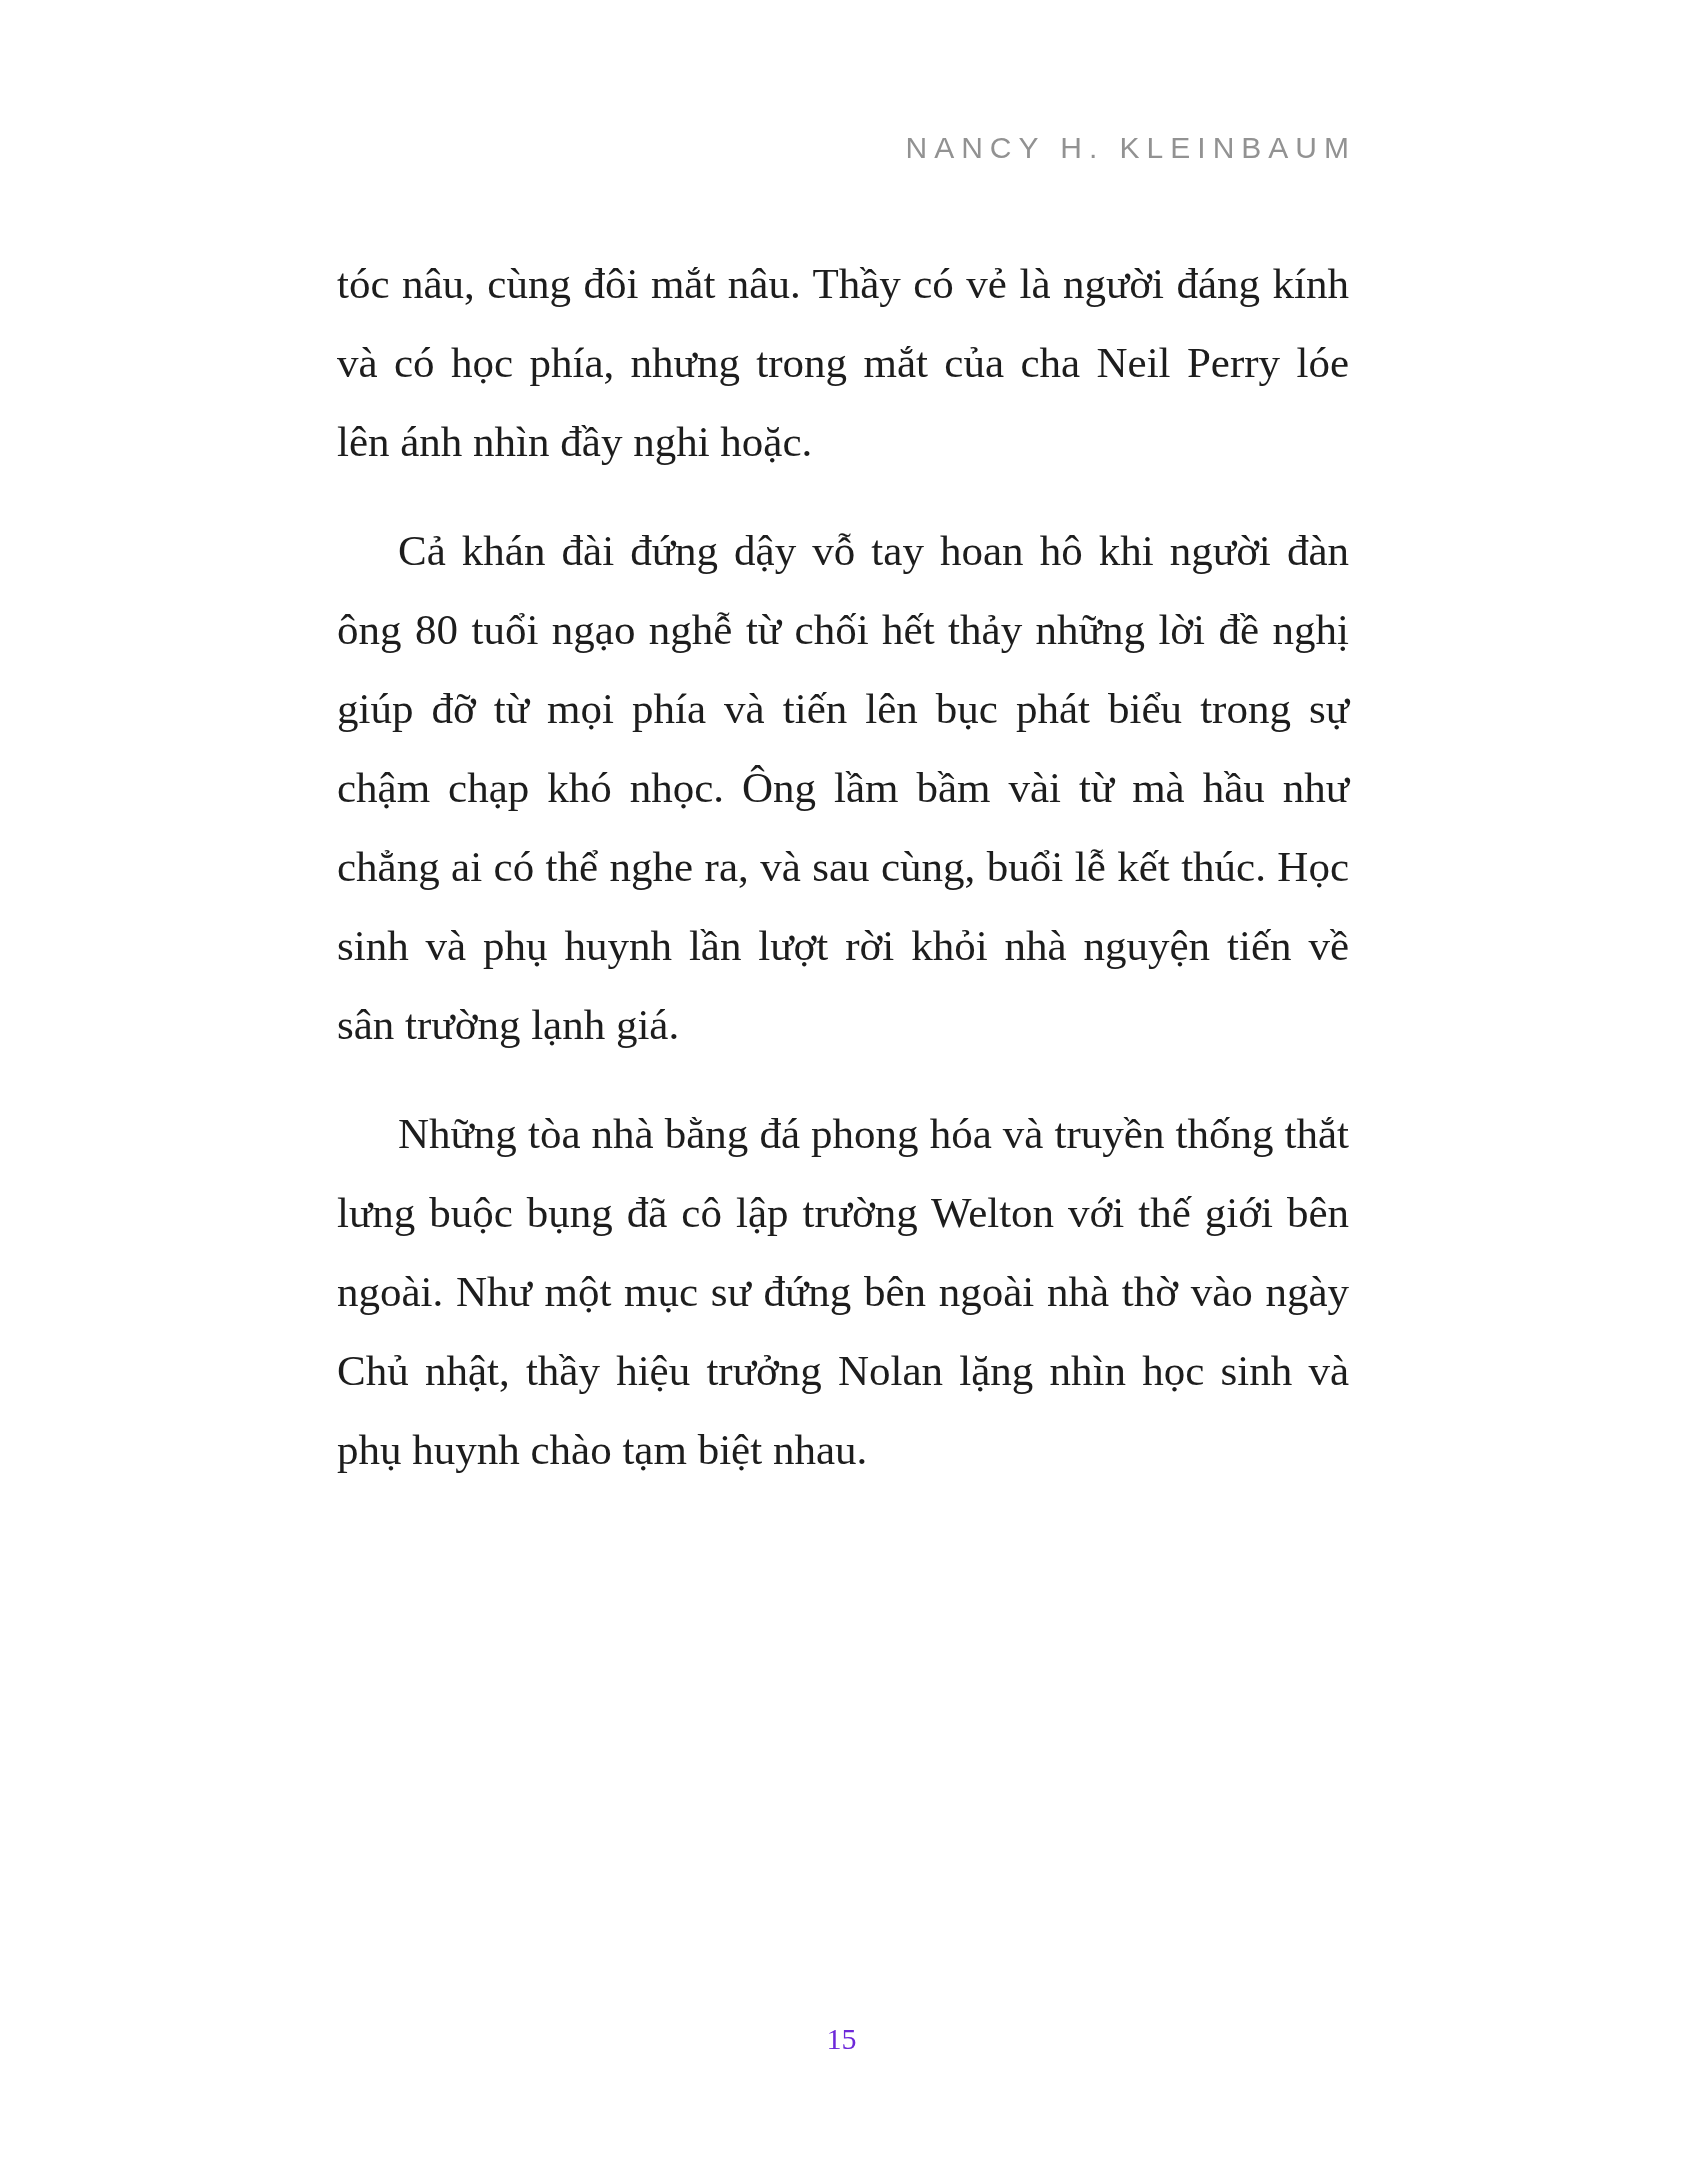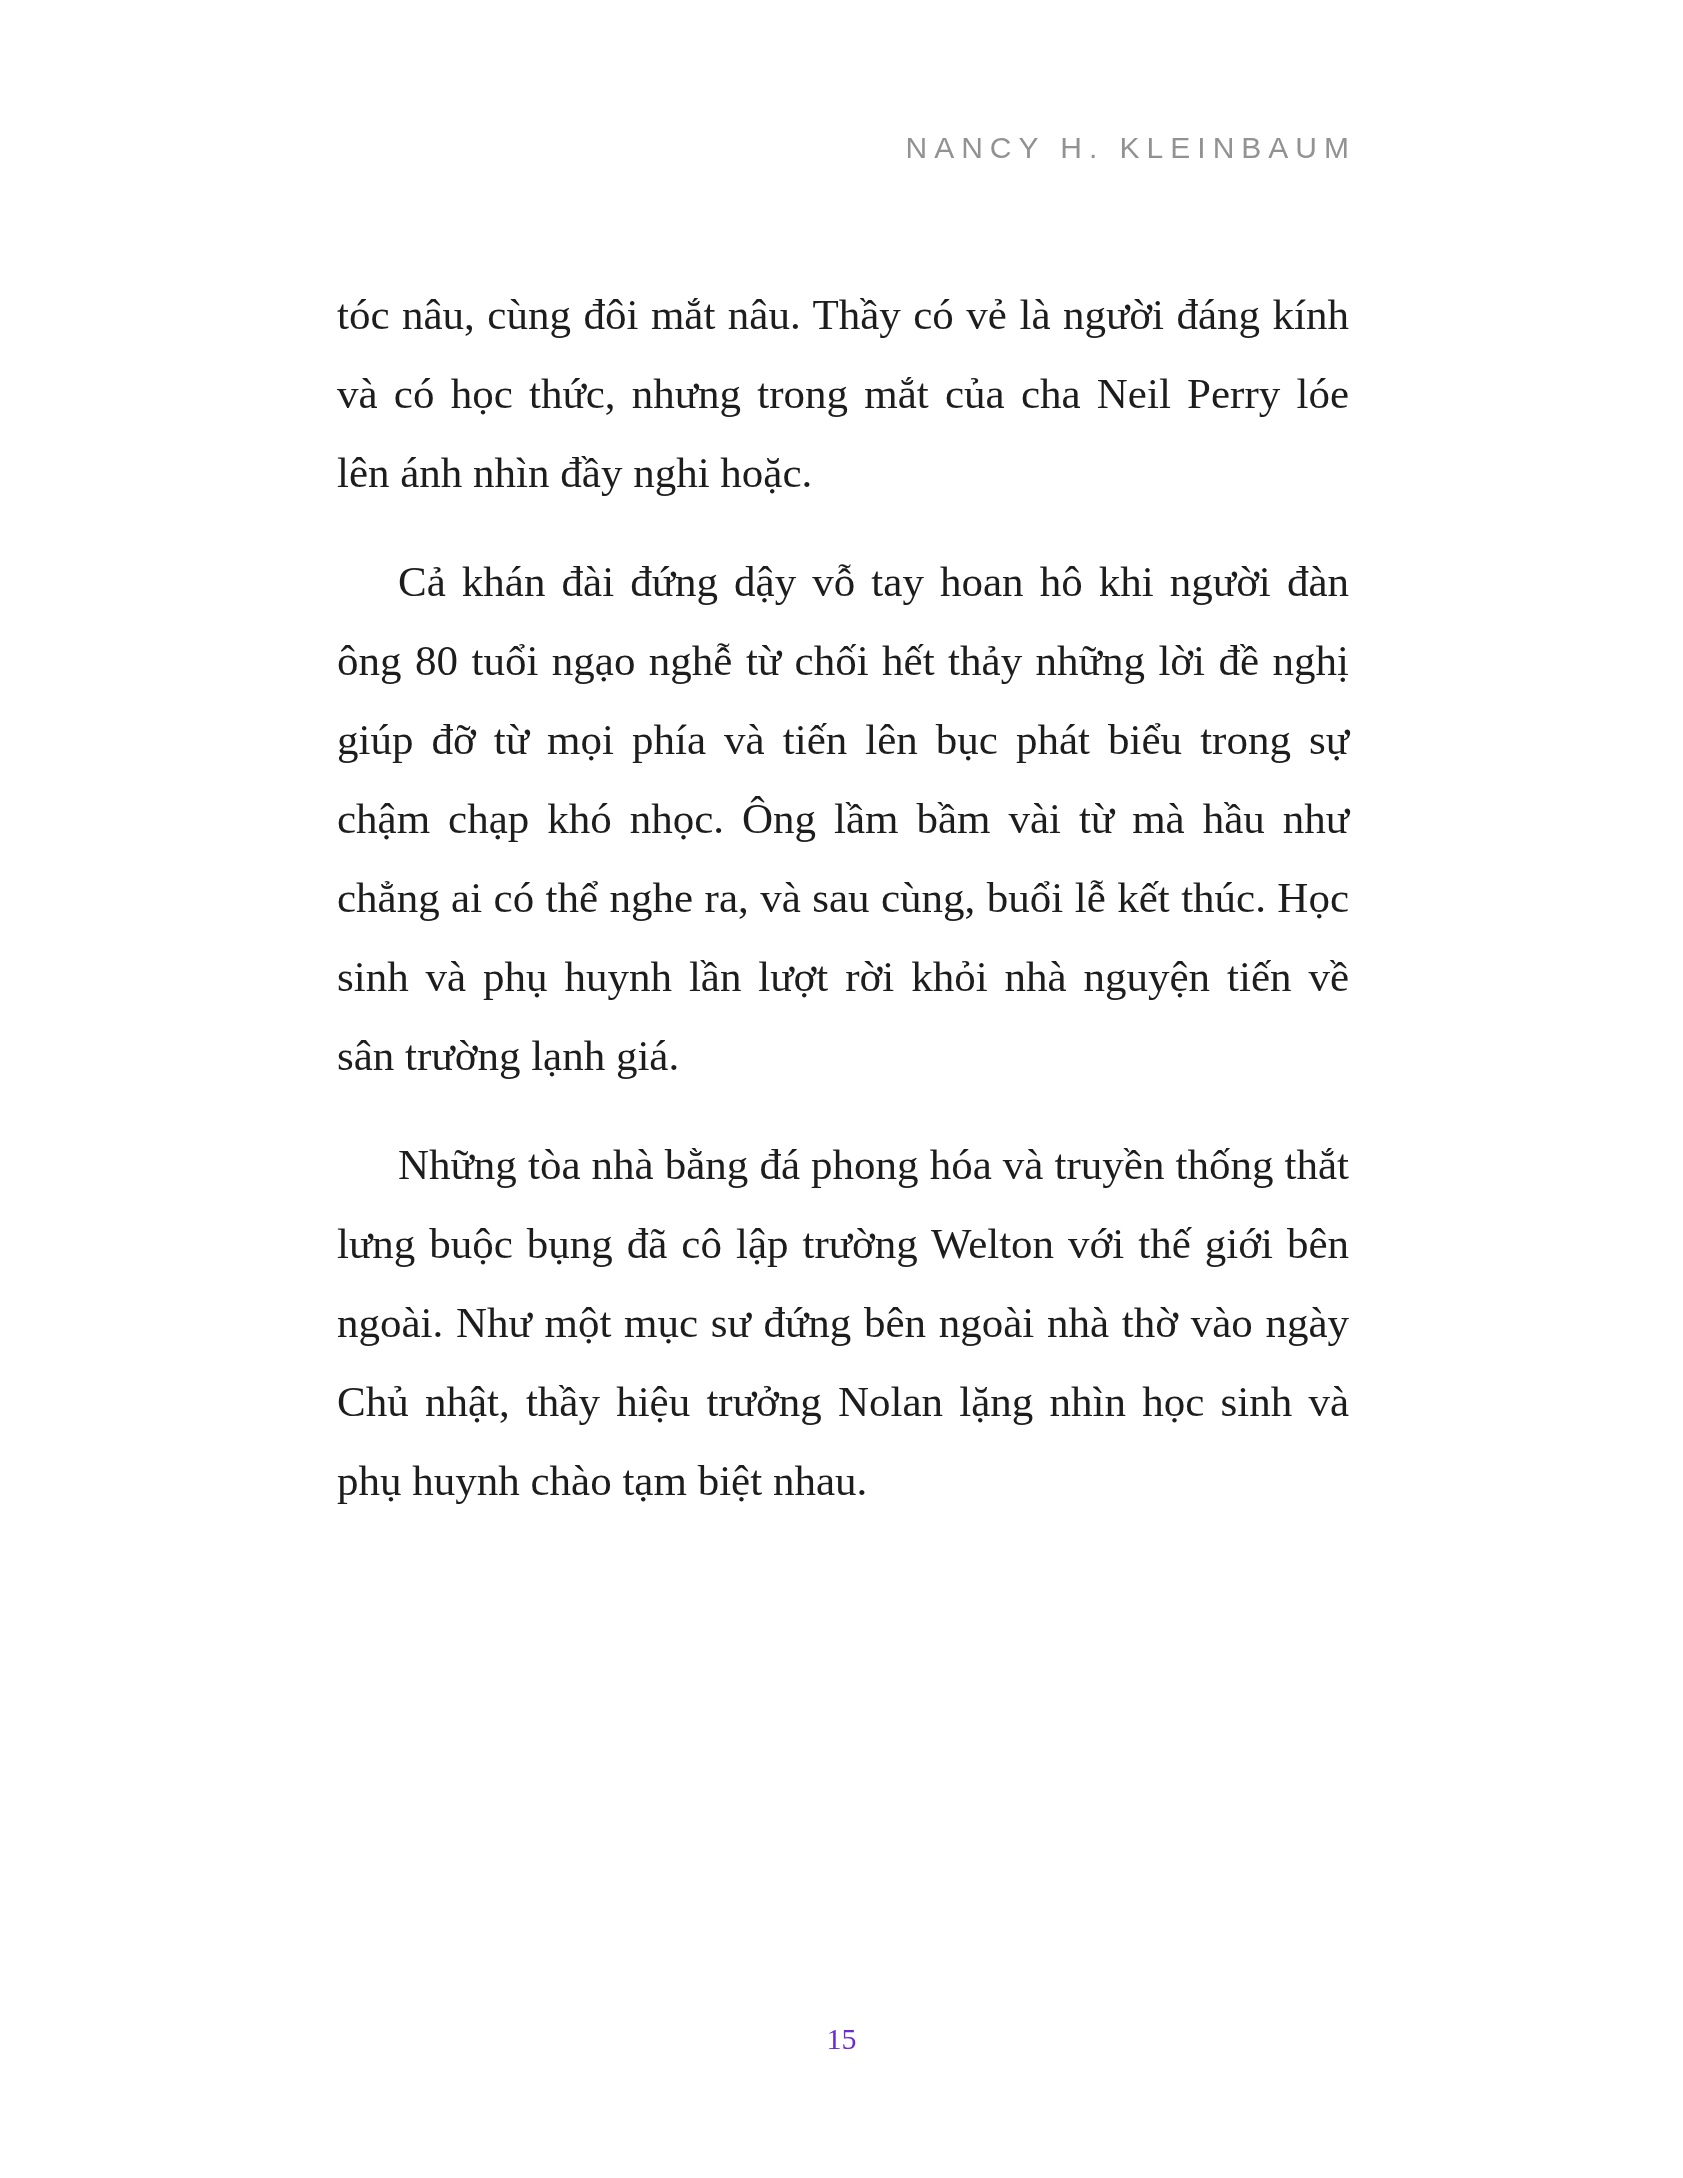--- a/index.html
+++ b/index.html
@@ -22,21 +22,21 @@
     width: 1012px;
   }
   .running-head {
     font-family: "Liberation Sans", sans-serif;
     font-size: 30px;
     font-weight: 400;
     letter-spacing: 7px;
     margin-right: -7px; 
     color: #929292;
     text-align: right;
-    margin-bottom: 110px;
+    margin-bottom: 79px;
     white-space: nowrap;
   }
   .body-text p {
     margin: 0 0 30px 0;
     font-size: 43px;
     line-height: 79px;
     color: #1d1d1d;
     text-align: justify;
     hyphens: none;
   }
@@ -57,20 +57,20 @@
     font-family: "Liberation Serif", serif;
   }
 </style>
 </head>
 <body>
 
 <div class="page">
   <div class="content">
     <div class="running-head">NANCY H. KLEINBAUM</div>
     <div class="body-text">
-      <p class="no-indent">tóc nâu, cùng đôi mắt nâu. Thầy có vẻ là người đáng kính và có học thức, nhưng trong mắt của cha Neil Perry lóe lên ánh nhìn đầy nghi hoặc.</p>
+      <p class="no-indent">tóc nâu, cùng đôi mắt nâu. Thầy có vẻ là người đáng kính và có học phía, nhưng trong mắt của cha Neil Perry lóe lên ánh nhìn đầy nghi hoặc.</p>
       <p class="indent">Cả khán đài đứng dậy vỗ tay hoan hô khi người đàn ông 80 tuổi ngạo nghễ từ chối hết thảy những lời đề nghị giúp đỡ từ mọi phía và tiến lên bục phát biểu trong sự chậm chạp khó nhọc. Ông lầm bầm vài từ mà hầu như chẳng ai có thể nghe ra, và sau cùng, buổi lễ kết thúc. Học sinh và phụ huynh lần lượt rời khỏi nhà nguyện tiến về sân trường lạnh giá.</p>
       <p class="indent">Những tòa nhà bằng đá phong hóa và truyền thống thắt lưng buộc bụng đã cô lập trường Welton với thế giới bên ngoài. Như một mục sư đứng bên ngoài nhà thờ vào ngày Chủ nhật, thầy hiệu trưởng Nolan lặng nhìn học sinh và phụ huynh chào tạm biệt nhau.</p>
     </div>
   </div>
   <div class="page-number">15</div>
 </div>
 
 
 </body></html>

